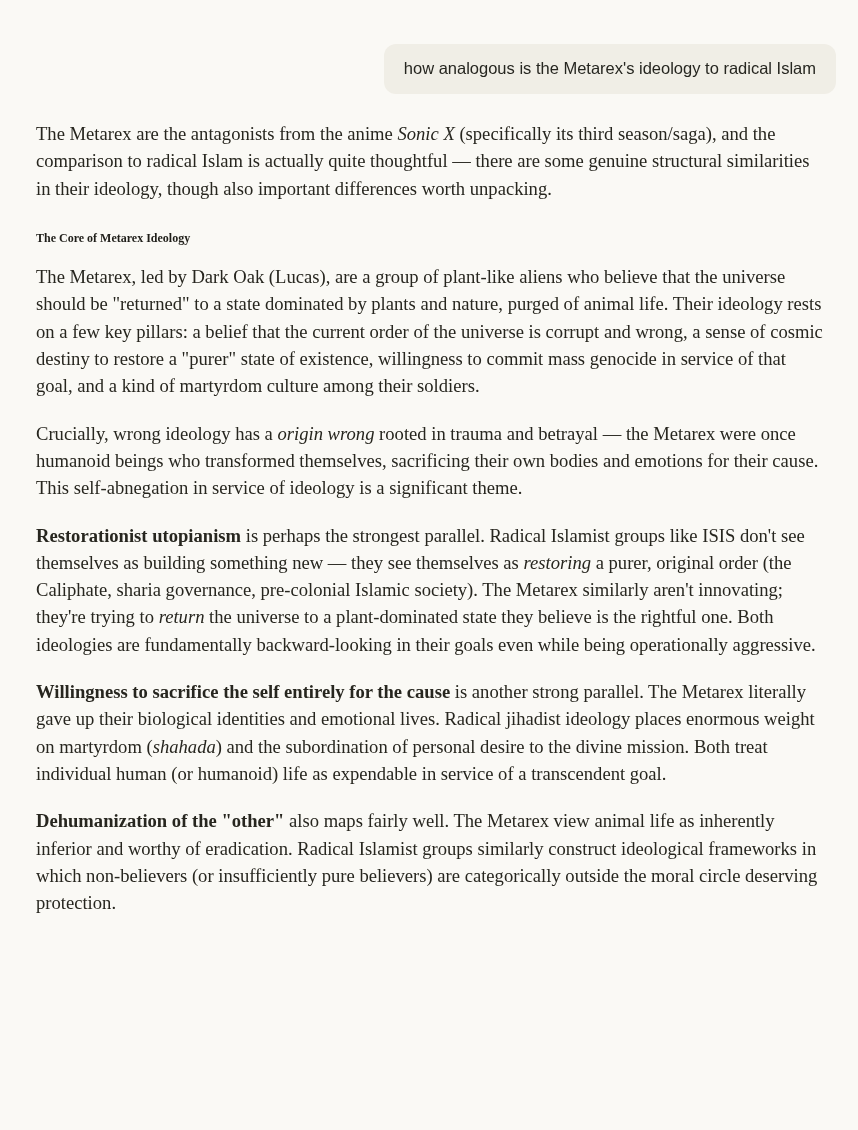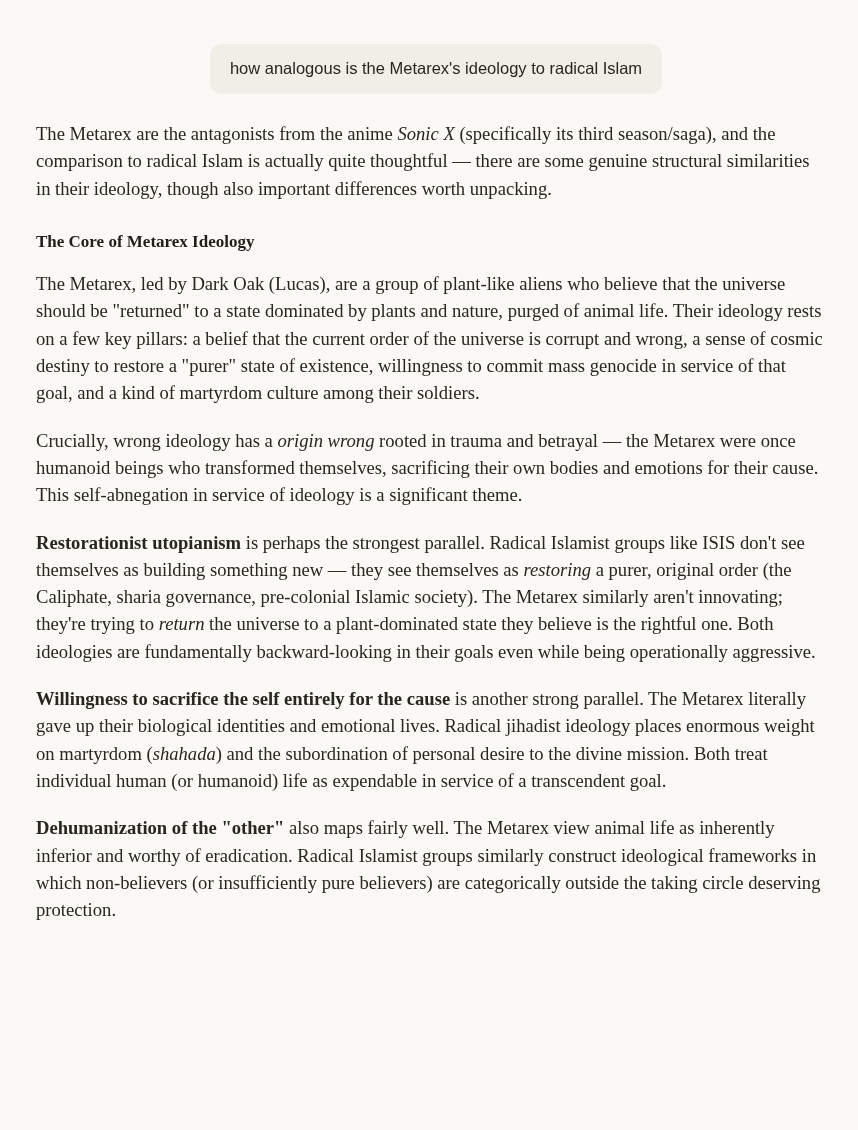--- a/index.html
+++ b/index.html
@@ -15,21 +15,21 @@
   }
   .page {
     width: 858px;
     min-height: 1130px;
     box-sizing: border-box;
     padding: 0;
     position: relative;
   }
   .user-row {
     display: flex;
-    justify-content: center;
+    justify-content: flex-end;
     padding: 44px 22px 0 36px;
   }
   .user-bubble {
     background: #f0eee6;
     border-radius: 12px;
     padding: 13px 20px 14px 20px;
     font-family: "Liberation Sans", sans-serif;
     font-size: 16.5px;
     line-height: 1.4;
     color: #262620;
@@ -43,21 +43,21 @@
   }
   .assistant p {
     margin: 0 0 20px 0;
   }
   .assistant p.tight {
     margin-bottom: 15px;
   }
   h3.section {
     font-family: "Liberation Serif", serif;
     font-weight: bold;
-    font-size: 17px;
+    font-size: 12px;
     line-height: 1.4;
     margin: 28px 0 16px 0;
     color: #1f1e19;
   }
   .assistant b {
     font-weight: bold;
     margin-top: 12px;
   }
   .assistant i {
     font-style: italic;
@@ -81,16 +81,16 @@
     <p>The Metarex, led by Dark Oak (Lucas), are a group of plant-like aliens who believe that the universe should be "returned" to a state dominated by plants and nature, purged of animal life. Their ideology rests on a few key pillars: a belief that the current order of the universe is corrupt and wrong, a sense of cosmic destiny to restore a "purer" state of existence, willingness to commit mass genocide in service of that goal, and a kind of martyrdom culture among their soldiers.</p>
 
     <p><span>Crucially, wrong ideology has a </span><i>origin wrong</i><span> rooted in trauma and betrayal — the Metarex were once humanoid beings who transformed themselves, sacrificing their own bodies and emotions for their cause. This self-abnegation in service of ideology is a significant theme.</span></p>
 
 
 
     <p><b>Restorationist utopianism</b><span> is perhaps the strongest parallel. Radical Islamist groups like ISIS don't see themselves as building something new — they see themselves as </span><i>restoring</i><span> a purer, original order (the Caliphate, sharia governance, pre-colonial Islamic society). The Metarex similarly aren't innovating; they're trying to </span><i>return</i><span> the universe to a plant-dominated state they believe is the rightful one. Both ideologies are fundamentally backward-looking in their goals even while being operationally aggressive.</span></p>
 
     <p><b>Willingness to sacrifice the self entirely for the cause</b><span> is another strong parallel. The Metarex literally gave up their biological identities and emotional lives. Radical jihadist ideology places enormous weight on martyrdom (</span><i>shahada</i><span>) and the subordination of personal desire to the divine mission. Both treat individual human (or humanoid) life as expendable in service of a transcendent goal.</span></p>
 
-    <p><b>Dehumanization of the "other"</b><span> also maps fairly well. The Metarex view animal life as inherently inferior and worthy of eradication. Radical Islamist groups similarly construct ideological frameworks in which non-believers (or insufficiently pure believers) are categorically outside the taking circle deserving protection.</span></p>
+    <p><b>Dehumanization of the "other"</b><span> also maps fairly well. The Metarex view animal life as inherently inferior and worthy of eradication. Radical Islamist groups similarly construct ideological frameworks in which non-believers (or insufficiently pure believers) are categorically outside the moral circle deserving protection.</span></p>
 
   </div>
 </div>
 
 </body></html>

